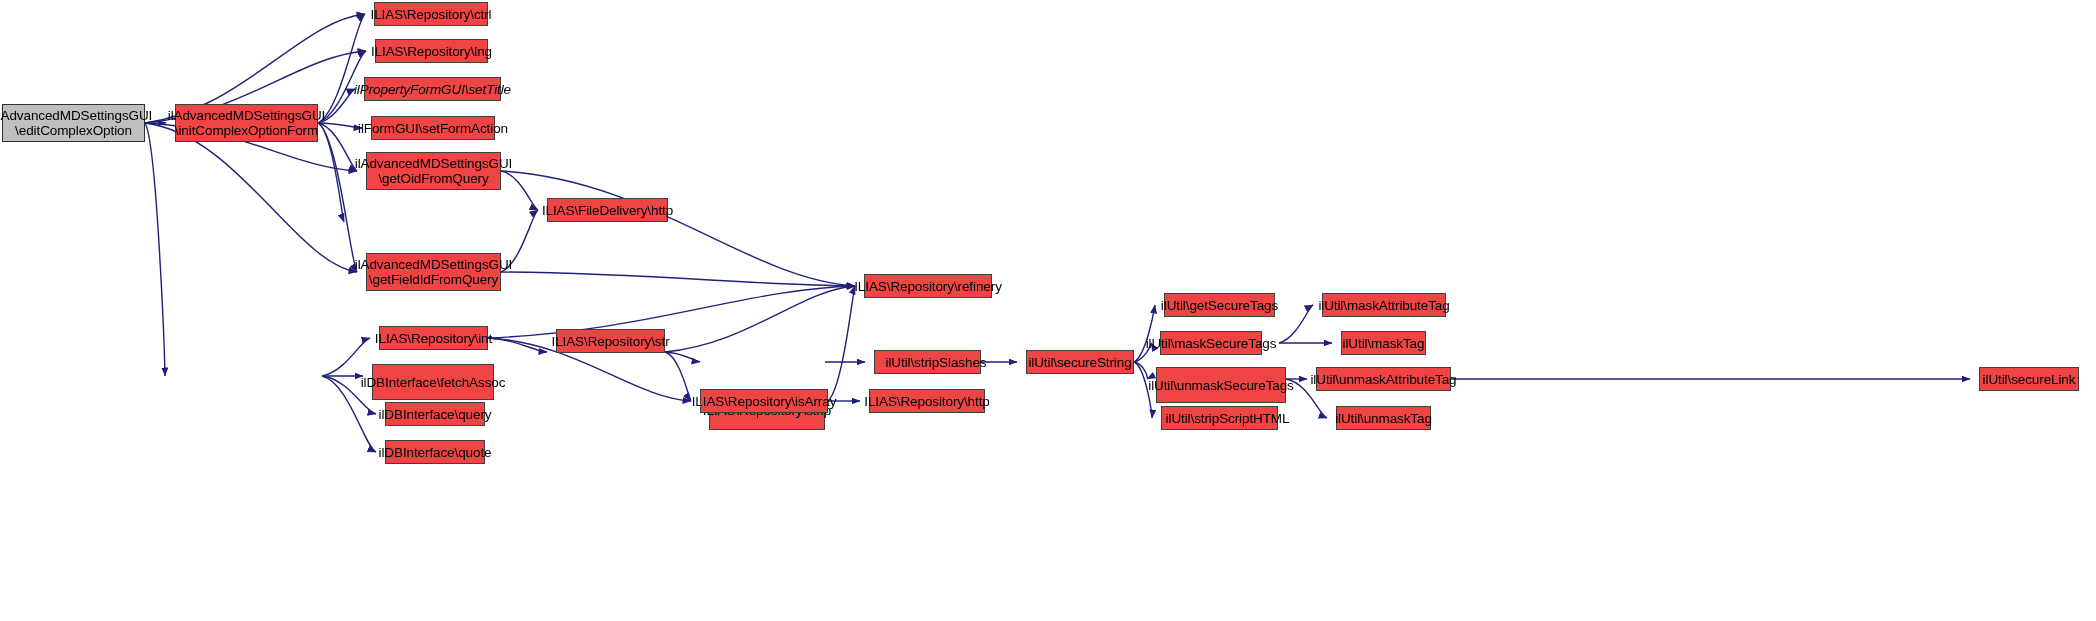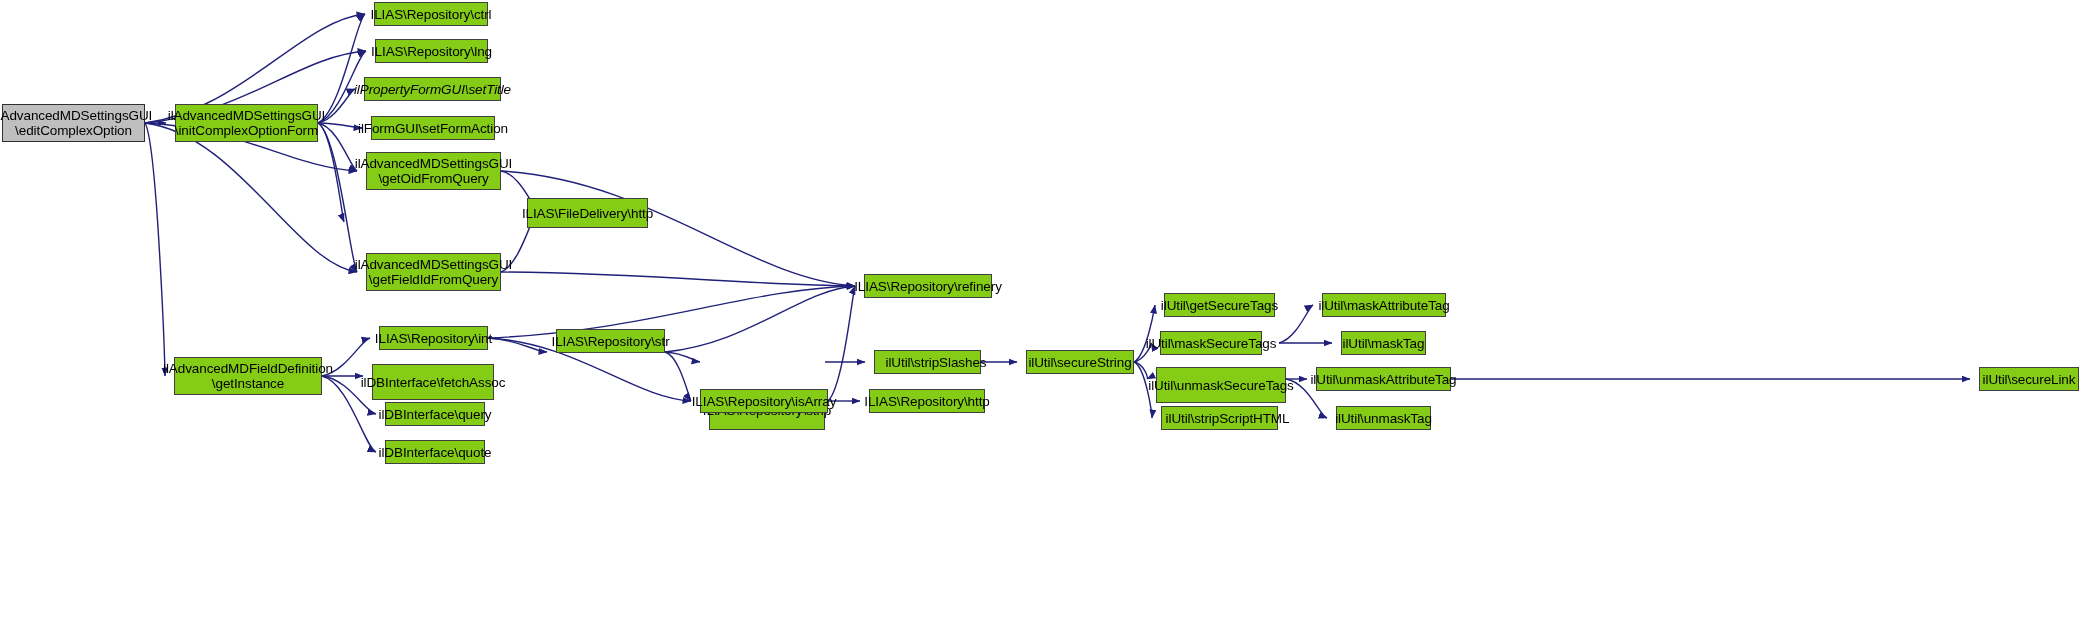--- a/index.html
+++ b/index.html
@@ -20,21 +20,21 @@
     left: 0;
     top: 0;
     width: 2096px;
     height: 621px;
     pointer-events: none;
   }
   .node {
     position: absolute;
     box-sizing: border-box;
     border: 1px solid #404040;
-    background: #84cc16;
+    background: #ef4444;
     color: #000000;
     font-size: 13.5px;
     line-height: 15px;
     display: flex;
     align-items: center;
     justify-content: center;
     text-align: center;
     white-space: pre-line;
     letter-spacing: -0.1px;
     z-index: 2;
@@ -100,24 +100,22 @@
     <div class="node" style="left: 175px; top: 104px; width: 143px; height: 38px;">ilAdvancedMDSettingsGUI
 \initComplexOptionForm</div>
     <div class="node" style="left: 374px; top: 2px; width: 114px; height: 24px;">ILIAS\Repository\ctrl</div>
     <div class="node" style="left: 375px; top: 39px; width: 113px; height: 24px;">ILIAS\Repository\lng</div>
     <div class="node" style="left: 364px; top: 77px; width: 137px; height: 24px; font-style: italic;">ilPropertyFormGUI\setTitle</div>
     <div class="node" style="left: 371px; top: 116px; width: 124px; height: 24px;">ilFormGUI\setFormAction</div>
     <div class="node" style="left: 366px; top: 152px; width: 135px; height: 38px;">ilAdvancedMDSettingsGUI
 \getOidFromQuery</div>
     <div class="node" style="left: 366px; top: 253px; width: 135px; height: 38px;">ilAdvancedMDSettingsGUI
 \getFieldIdFromQuery</div>
-    <div class="node" style="left: 527px; top: 198px; width: 121px; height: 30px;">ILIAS\FileDelivery\http</div>
+    <div class="node" style="left: 547px; top: 198px; width: 121px; height: 24px;">ILIAS\FileDelivery\http</div>
     <div class="node" style="left: 864px; top: 274px; width: 128px; height: 24px;">ILIAS\Repository\refinery</div>
-    <div class="node" style="left: 174px; top: 357px; width: 148px; height: 38px;">ilAdvancedMDFieldDefinition
-\getInstance</div>
     <div class="node" style="left: 379px; top: 326px; width: 109px; height: 24px;">ILIAS\Repository\int</div>
     <div class="node" style="left: 372px; top: 364px; width: 122px; height: 36px;">ilDBInterface\fetchAssoc</div>
     <div class="node" style="left: 385px; top: 402px; width: 100px; height: 24px;">ilDBInterface\query</div>
     <div class="node" style="left: 385px; top: 440px; width: 100px; height: 24px;">ilDBInterface\quote</div>
     <div class="node" style="left: 556px; top: 329px; width: 109px; height: 24px;">ILIAS\Repository\str</div>
     <div class="node" style="left: 709px; top: 350px; width: 116px; height: 40px; margin-top: 40px;">ILIAS\Repository\strip</div>
     <div class="node" style="left: 700px; top: 389px; width: 128px; height: 24px;">ILIAS\Repository\isArray</div>
     <div class="node" style="left: 874px; top: 350px; width: 107px; height: 24px; padding-left: 17px;">ilUtil\stripSlashes</div>
     <div class="node" style="left: 869px; top: 389px; width: 116px; height: 24px;">ILIAS\Repository\http</div>
     <div class="node" style="left: 1026px; top: 350px; width: 108px; height: 24px;">ilUtil\secureString</div>

